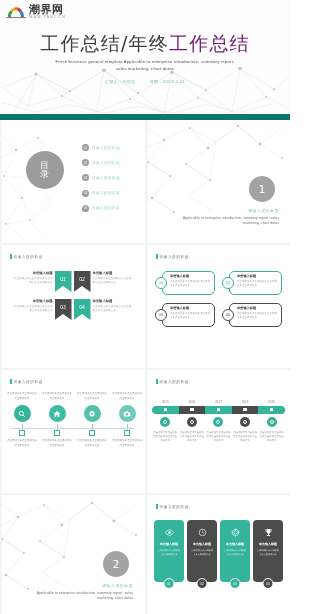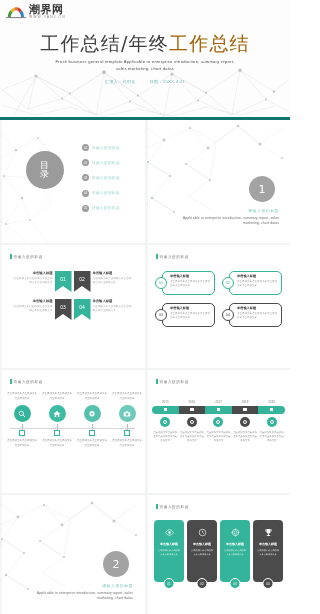--- a/index.html
+++ b/index.html
@@ -12,21 +12,21 @@
   .page { position: relative; width: 290px; height: 614px; background: #fff; }
 
   
   .net { position: absolute; inset: 0; overflow: hidden; pointer-events: none; }
   .net svg { width: 100%; height: 100%; display: block; }
 
   
   .hero {
     position: relative; width: 290px; height: 120px;
     background: #fdfdfd; overflow: hidden;
-    border-bottom: 3px solid #0f766e;
+    border-bottom: 6px solid #0f766e;
   }
   .logo {
     position: absolute; left: 6px; top: 4px;
     display: flex; align-items: center; gap: 3px; z-index: 5;
   }
   .logo-mark { position: relative; width: 20px; height: 14px; }
   .logo-mark svg { display:block; }
   .logo-txt { display: flex; flex-direction: column; line-height: 1; }
   .logo-cn {
     font-family: "DejaVu Sans", sans-serif;
@@ -37,21 +37,21 @@
   .hero-body {
     position: absolute; left: 0; right: 0; top: 33px;
     text-align: center; z-index: 4;
   }
   .hero-title {
     font-family: "DejaVu Sans", sans-serif;
     font-size: 19px; letter-spacing: 1.2px; line-height: 1.1;
     white-space: nowrap;
   }
   .hero-title .dark { color: #3d3d3d; }
-  .hero-title .accent { color: #a16207; }
+  .hero-title .accent { color: #701a75; }
   .hero-sub {
     margin-top: 5px; font-size: 4.1px; color: #4d4d4d;
     letter-spacing: 0.25px; line-height: 1.65;
     max-width: 190px; margin-left: auto; margin-right: auto;
   }
   .hero-meta {
     margin-top: 7px; font-size: 4px; color: #6fb9b2;
     letter-spacing: 0.4px;
     display: flex; justify-content: center; gap: 14px;
   }

